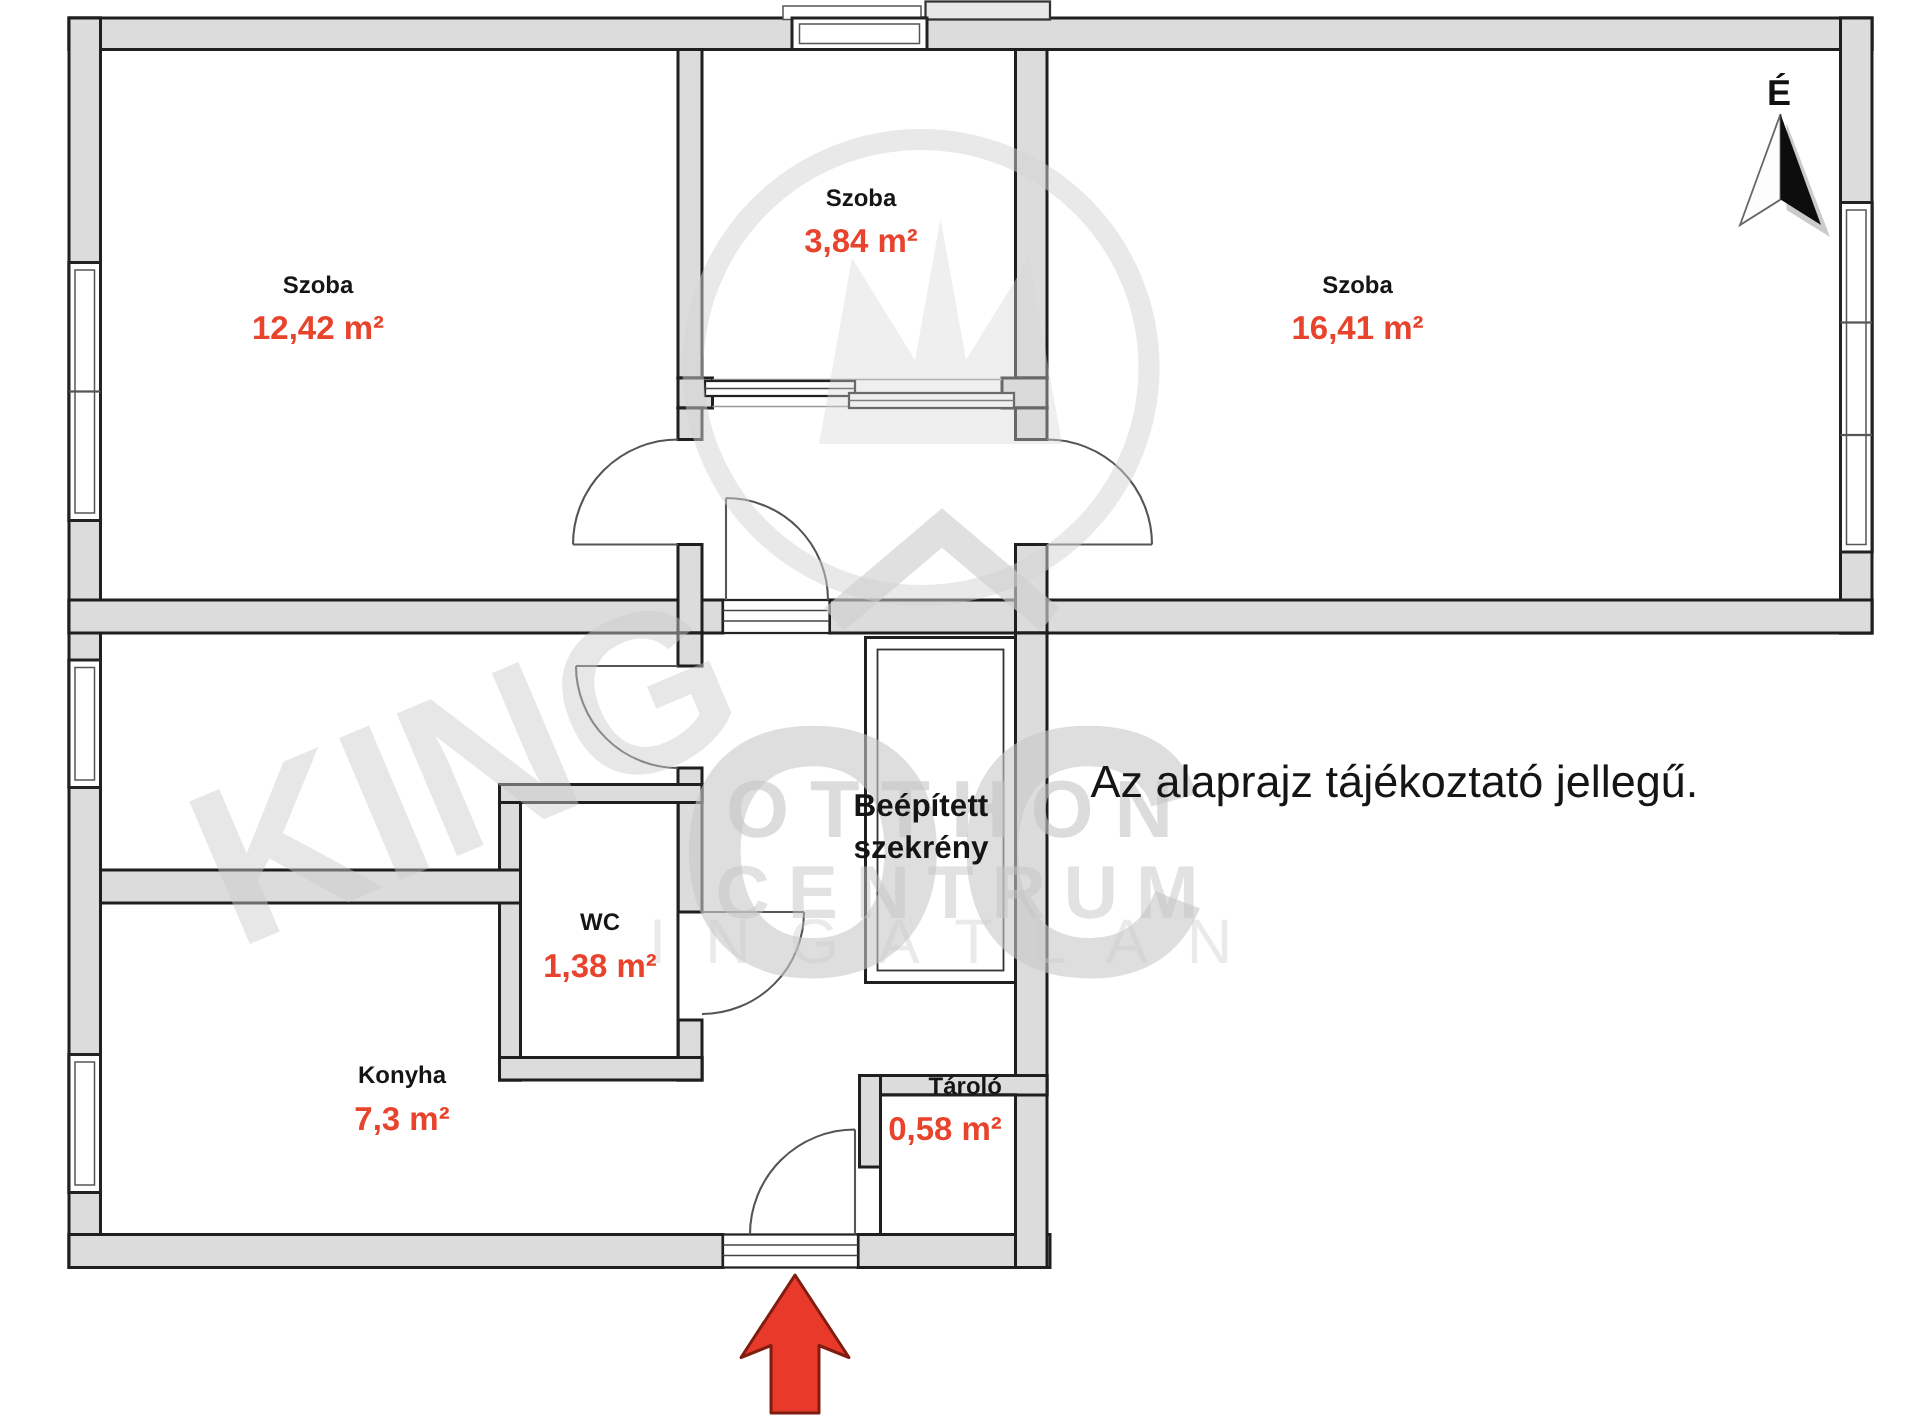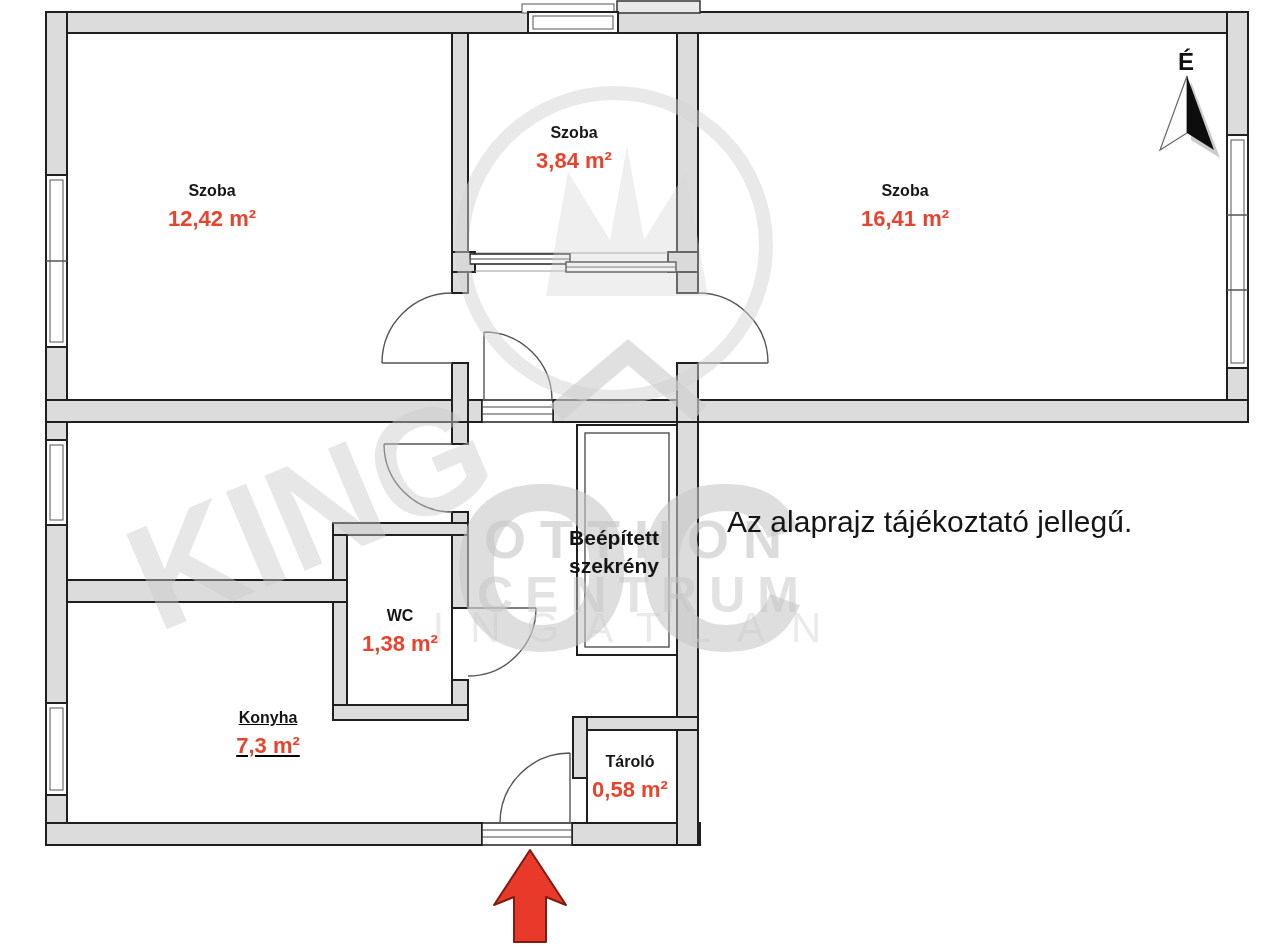--- a/index.html
+++ b/index.html
@@ -22,22 +22,22 @@
   .rlabel .ra{display:block;font-size:22px;line-height:24px;color:var(--red);margin-top:4px;}
   .rlabel-closet .rn{font-size:21px;line-height:28px;}
   .pos-szoba1{left:212px;top:179px;}
   .pos-szoba2{left:574px;top:121px;}
   .pos-szoba3{left:905px;top:179px;}
   .pos-kozlekedo{left:572px;top:294px;}
   .pos-furdoszoba{left:245px;top:472px;}
   .pos-wc{left:400px;top:604px;}
   .pos-szekreny{left:598px;top:524px;margin-left:16px;}
   .pos-eloszoba{left:522px;top:665px;}
-  .pos-konyha{left:268px;top:706px;text-decoration:underline;}
-  .pos-tarolo{left:630px;top:750px;}
+  .pos-konyha{left:268px;top:706px;}
+  .pos-tarolo{left:630px;top:713px;text-align:right;}
   #annotation{
     position:absolute;left:727px;top:503px;
     font-size:30px;line-height:38px;color:var(--ink);font-weight:400;
     white-space:nowrap;
   }
   #annotation span{display:block;}
 </style>
 </head>
 <body>
 

